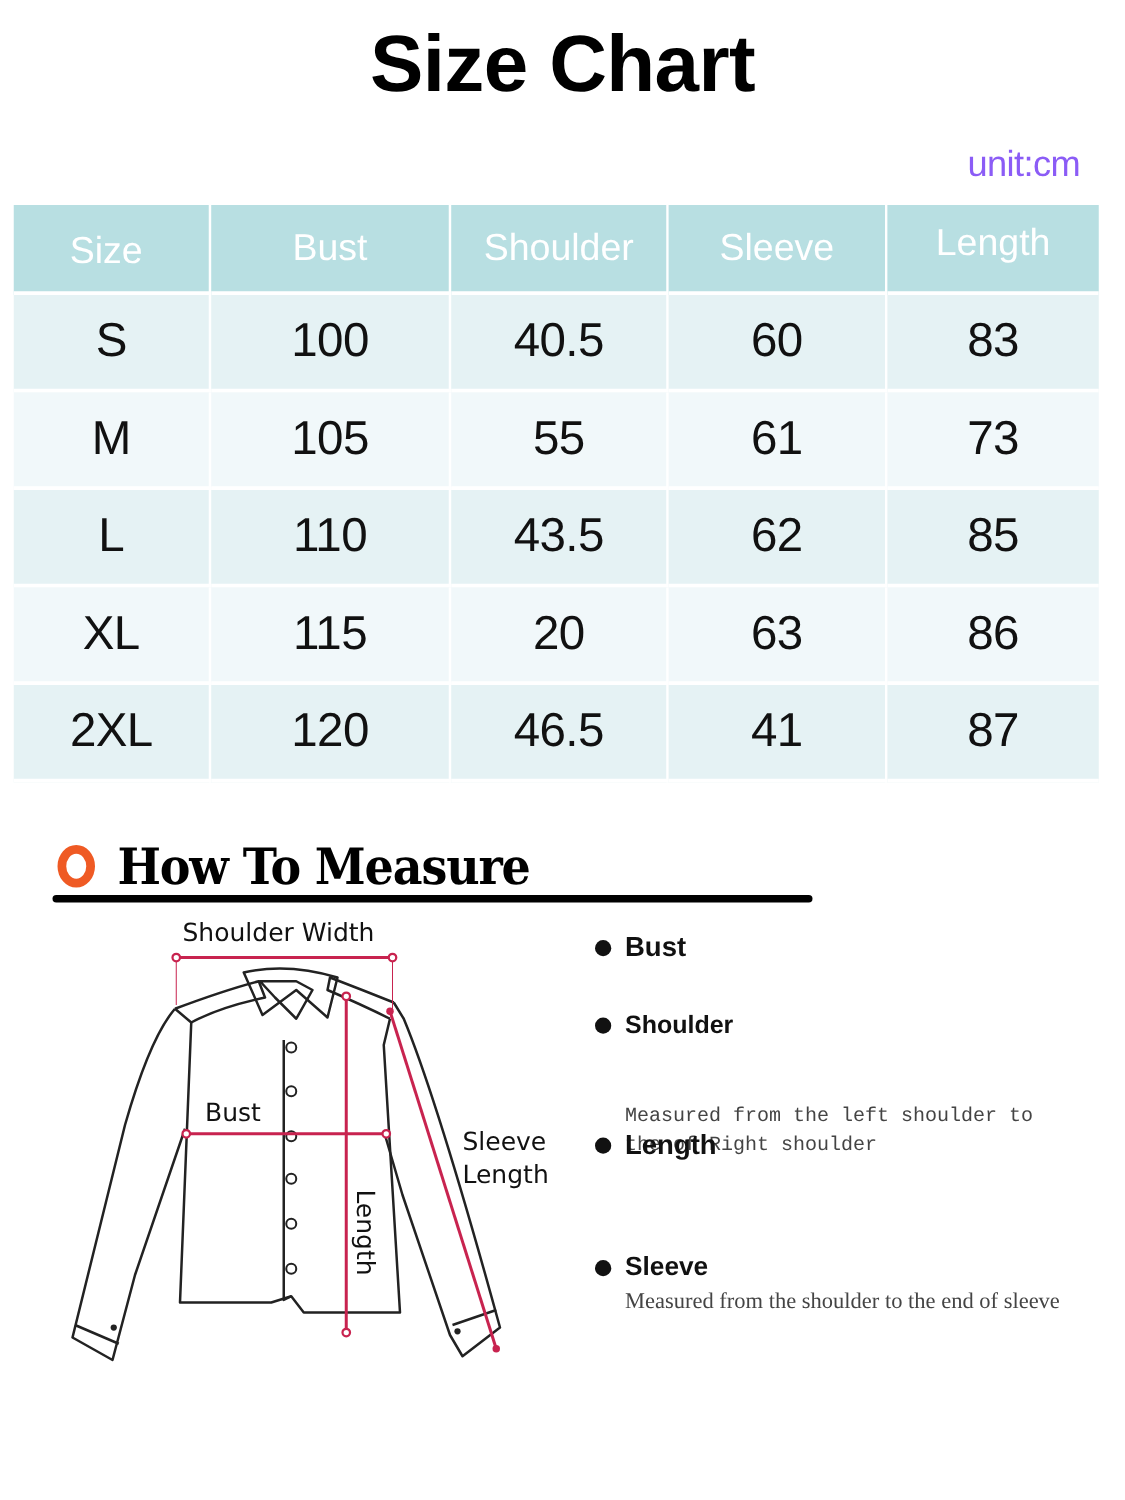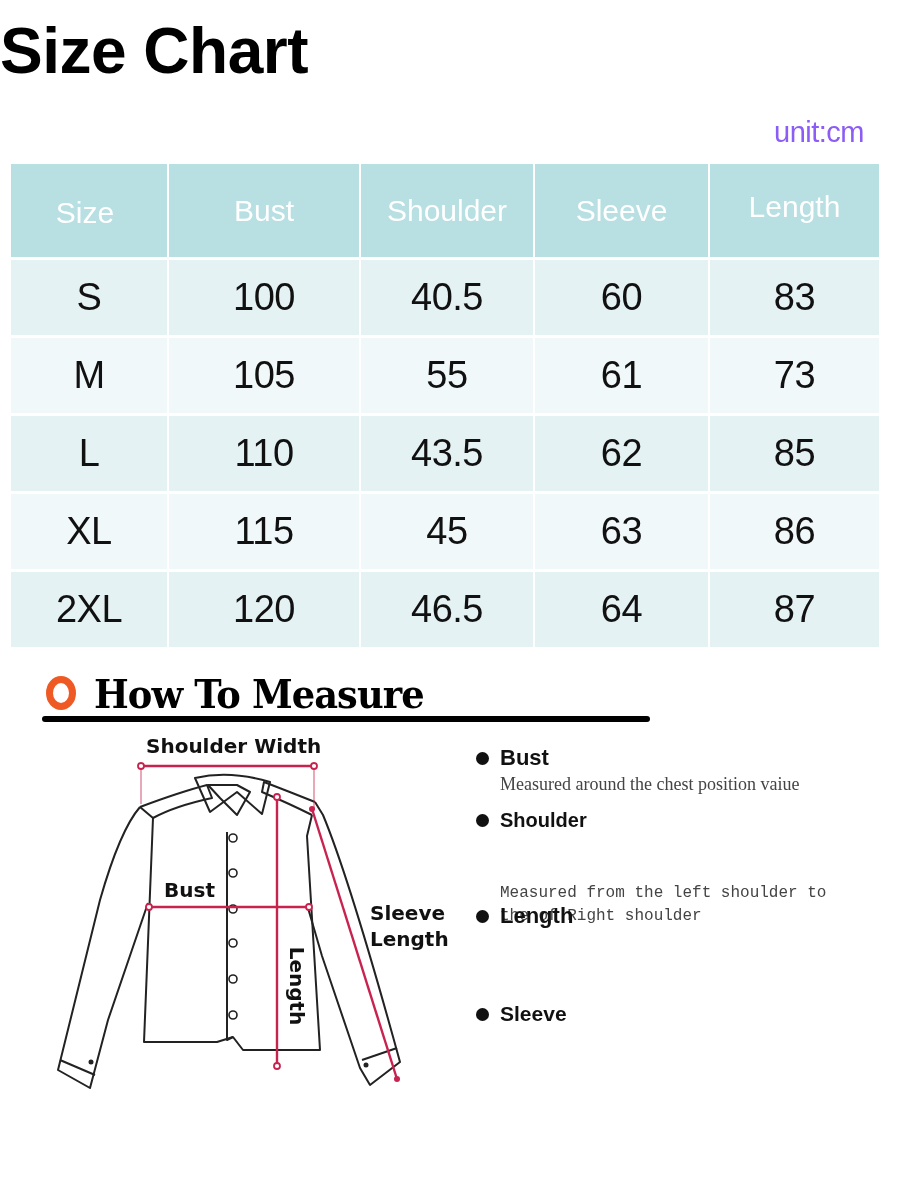--- a/index.html
+++ b/index.html
@@ -1,40 +1,40 @@
 <!DOCTYPE html>
 <html><head>
 <meta charset="utf-8">
 <style>
   * { box-sizing: border-box; margin: 0; padding: 0; }
   html, body { width: 900px; height: 1200px; background: #ffffff; overflow: hidden; }
   body { position: relative; font-family: "Liberation Sans", sans-serif; color: #111; }
 
   .title {
-    position: absolute; left: 0; top: 14px; width: 900px; text-align: left;
+    position: absolute; left: 0; top: 14px; width: 900px; text-align: center;
     font-family: "Liberation Sans", sans-serif; font-weight: 700; font-size: 64px;
     letter-spacing: -0.5px; color: #000;
   }
   .unit {
     position: absolute; right: 36px; top: 116px; font-size: 29px; color: #8b5cf6;
     font-family: "Liberation Sans", sans-serif; letter-spacing: -0.5px;
   }
 
   .size-table {
     position: absolute; left: 11px; top: 164px; width: 868px;
     border-collapse: separate; border-spacing: 0;
   }
   .size-table th, .size-table td {
     text-align: center; vertical-align: middle;
     border-right: 2px solid #ffffff; border-bottom: 3px solid #ffffff;
   }
   .size-table th:last-child, .size-table td:last-child { border-right: none; }
   .size-table th {
     background: #b8dfe2; color: #ffffff; font-weight: 400; font-size: 30px;
-    height: 96px; letter-spacing: 0px;
+    height: 72px; letter-spacing: 0px;
   }
   .size-table td {
     font-size: 38px; color: #111; height: 78px; letter-spacing: -0.5px;
   }
   .size-table tr.odd td { background: #e5f2f4; }
   .size-table tr.even td { background: #f1f8fa; }
   .col0 { width: 158px; } .col1 { width: 192px; } .col2 { width: 174px; }
   .col3 { width: 175px; } .col4 { width: 169px; }
 
   
@@ -46,21 +46,21 @@
   .htm-title {
     position: absolute; left: 54px; top: 2px; font-family: "DejaVu Serif", serif;
     font-weight: 700; font-size: 40px; color: #000; letter-spacing: -1px;
     transform: scaleX(0.92); transform-origin: left center;
   }
   .htm-rule {
     position: absolute; left: 2px; top: 48px; width: 608px; height: 6px;
     background: #000; border-radius: 3px;
   }
 
-  .diagram { position: absolute; left: 40px; top: 730px; width: 420px; height: 370px; font-weight: bold; }
+  .diagram { position: absolute; left: 40px; top: 730px; width: 420px; height: 370px; }
   .diagram svg { width: 420px; height: 370px; }
   .diag-label {
     position: absolute; font-family: "DejaVu Sans", sans-serif; font-size: 20px; color: #111;
   }
 
   .legend { position: absolute; left: 476px; top: 744px; width: 400px; }
   .legend-item { position: relative; padding-left: 24px; }
   .legend-dot {
     position: absolute; left: 0; top: 8px; width: 13px; height: 13px; border-radius: 50%; background: #111;
   }
@@ -106,29 +106,29 @@
     <tr class="odd">
       <td>L</td>
       <td>110</td>
       <td>43.5</td>
       <td>62</td>
       <td>85</td>
     </tr>
     <tr class="even">
       <td>XL</td>
       <td>115</td>
-      <td>45</td>
+      <td>20</td>
       <td>63</td>
       <td>86</td>
     </tr>
     <tr class="odd">
       <td>2XL</td>
       <td>120</td>
       <td>46.5</td>
-      <td>64</td>
+      <td>41</td>
       <td>87</td>
     </tr>
   </tbody>
 </table>
 
 <div class="htm-header">
   <span class="htm-bullet-ring"></span>
   <span class="htm-title">How To Measure</span>
   <span class="htm-rule"></span>
 </div>
@@ -191,28 +191,28 @@
   <span class="diag-label" style="left:124px;top:148px;">Bust</span>
   <span class="diag-label" style="left:218px;top:244px;transform:rotate(90deg);transform-origin:center;">Length</span>
   <span class="diag-label" style="left:330px;top:171px;">Sleeve</span>
   <span class="diag-label" style="left:330px;top:197px;">Length</span>
 </div>
 
 <div class="legend">
   <div class="legend-item" style="height:62px;">
     <span class="legend-dot"></span>
     <div class="legend-title">Bust</div>
-    <div class="legend-desc">Measured around the chest position vaiue</div>
   </div>
   <div class="legend-item" style="height:96px;">
     <span class="legend-dot"></span>
     <div class="legend-title" style="font-size:20px;">Shoulder</div>
     <div class="legend-desc mono" style="width:340px;">Measured from the left shoulder to the of Right shoulder</div>
   </div>
   <div class="legend-item" style="height:98px;">
     <span class="legend-dot"></span>
     <div class="legend-title">Length</div>
   </div>
   <div class="legend-item">
     <span class="legend-dot"></span>
     <div class="legend-title" style="font-size:21px;">Sleeve</div>
+    <div class="legend-desc" style="width:360px;">Measured from the shoulder to the end of sleeve</div>
   </div>
 </div>
 
 </body></html>

